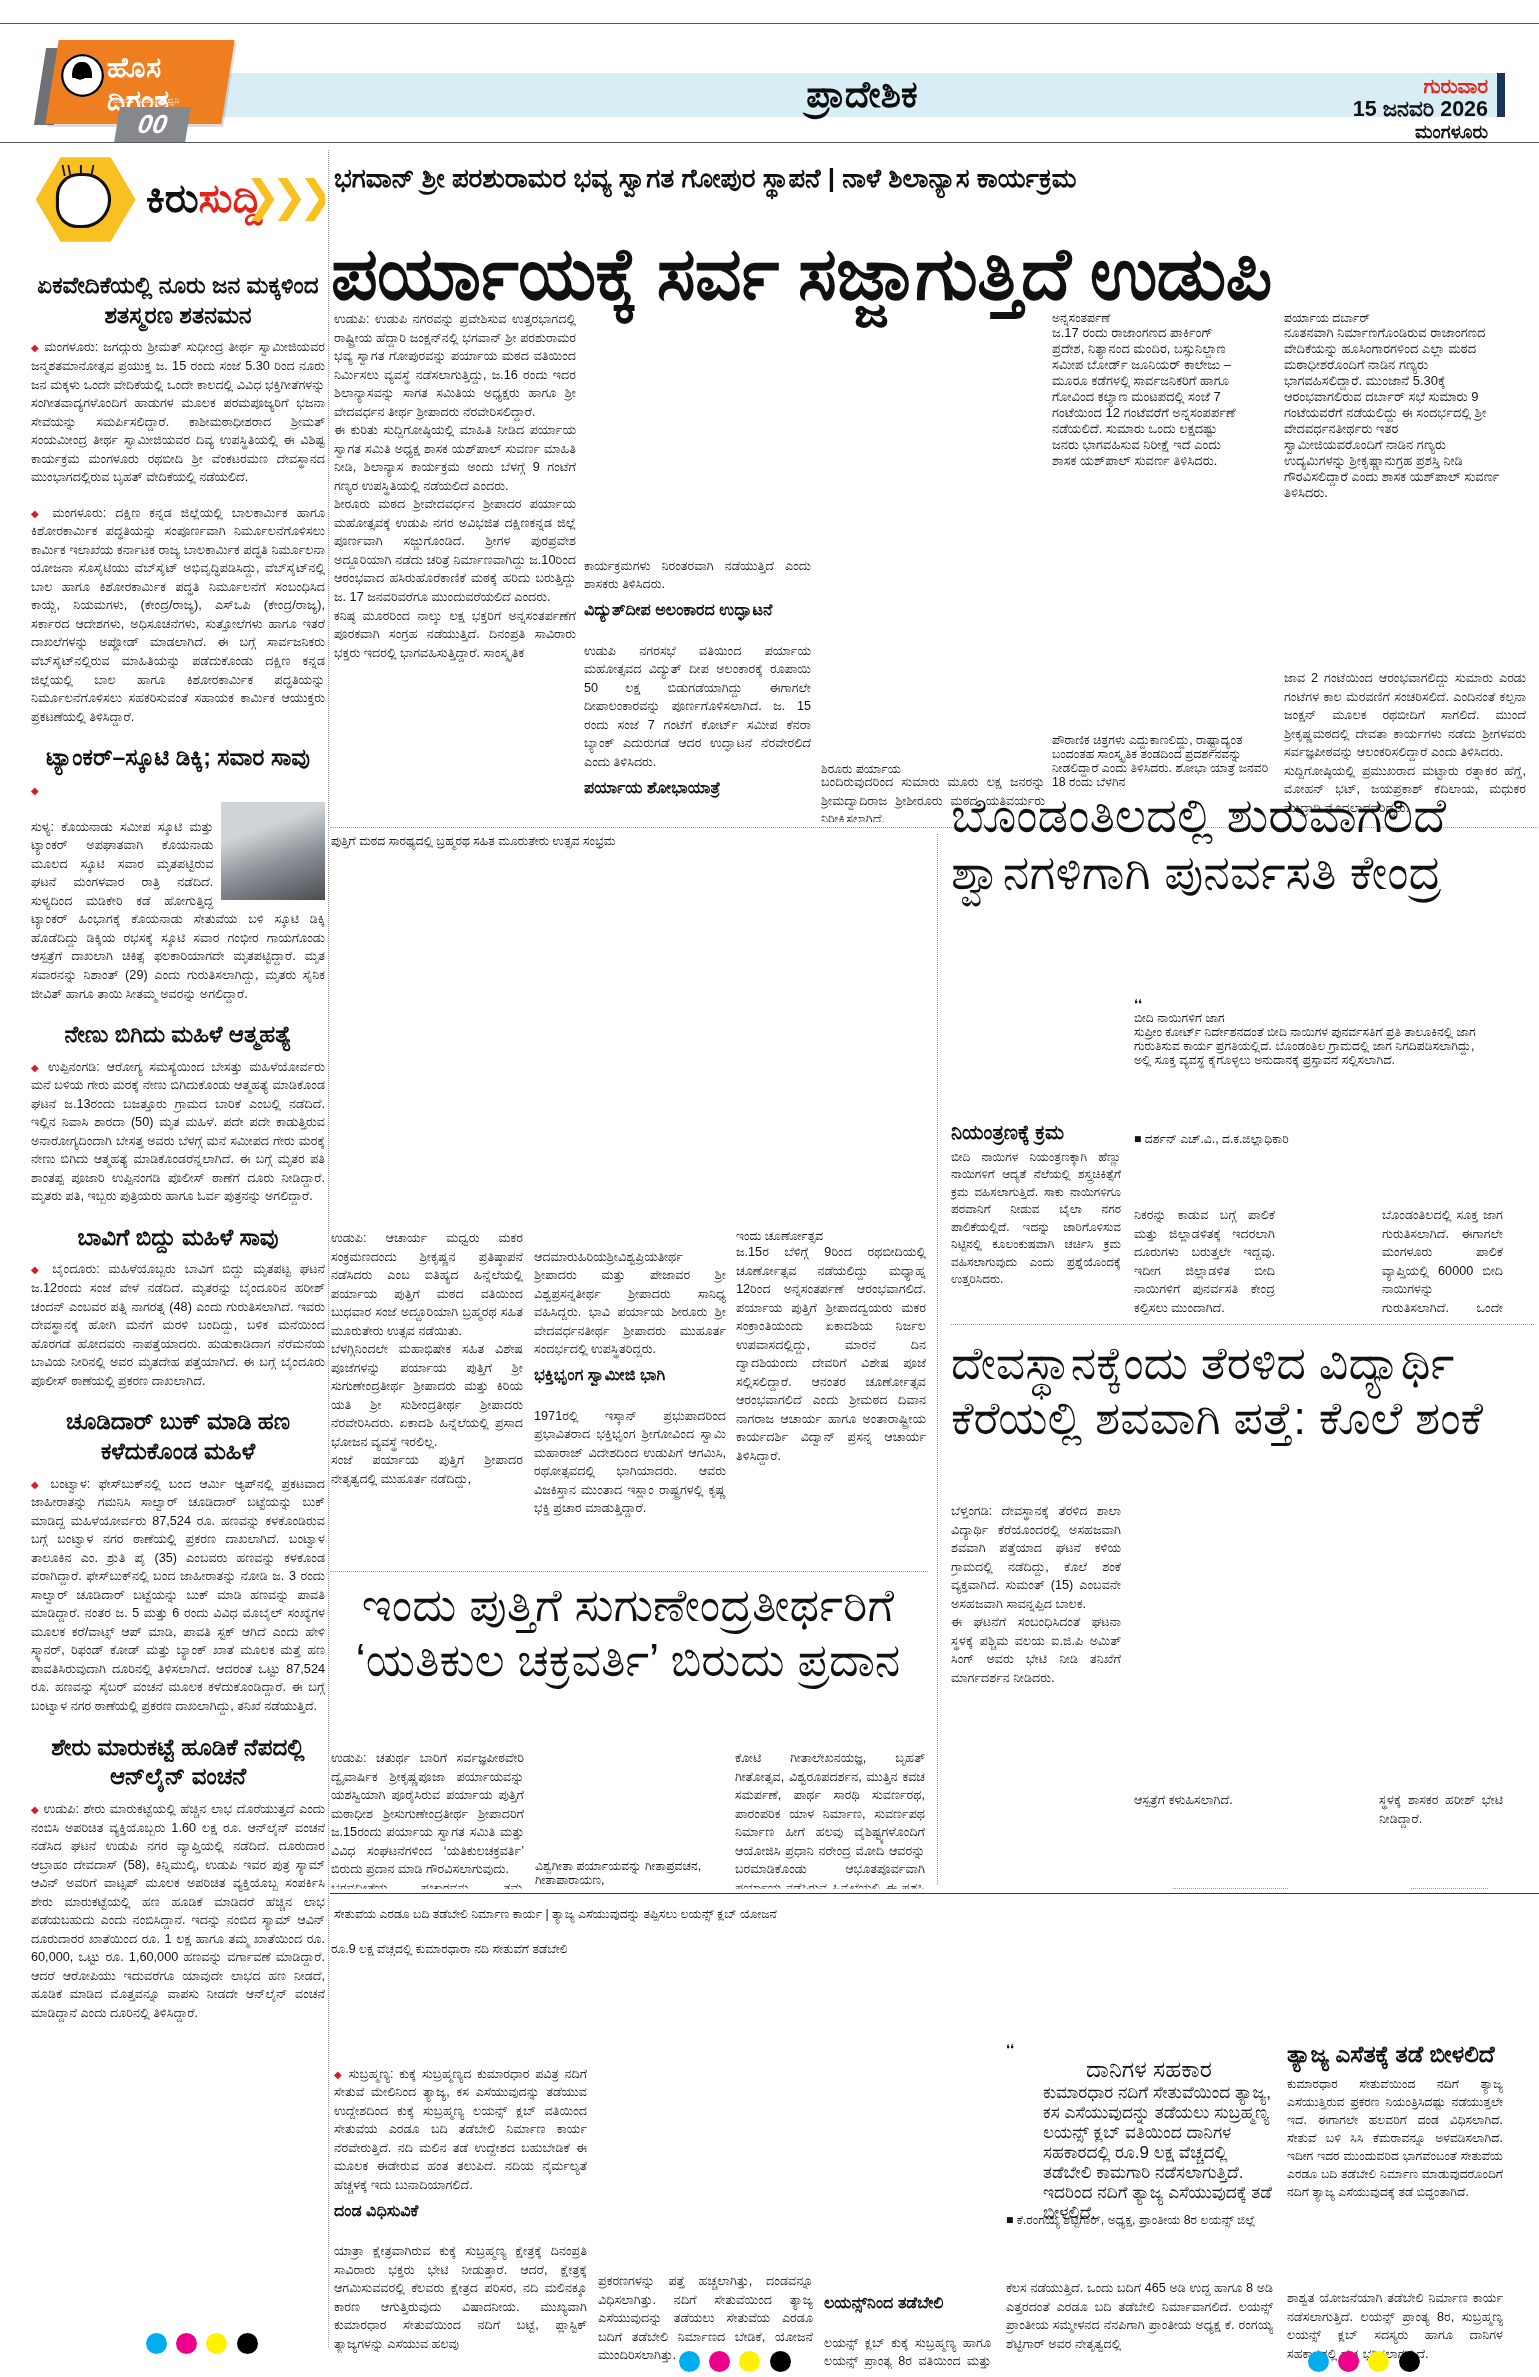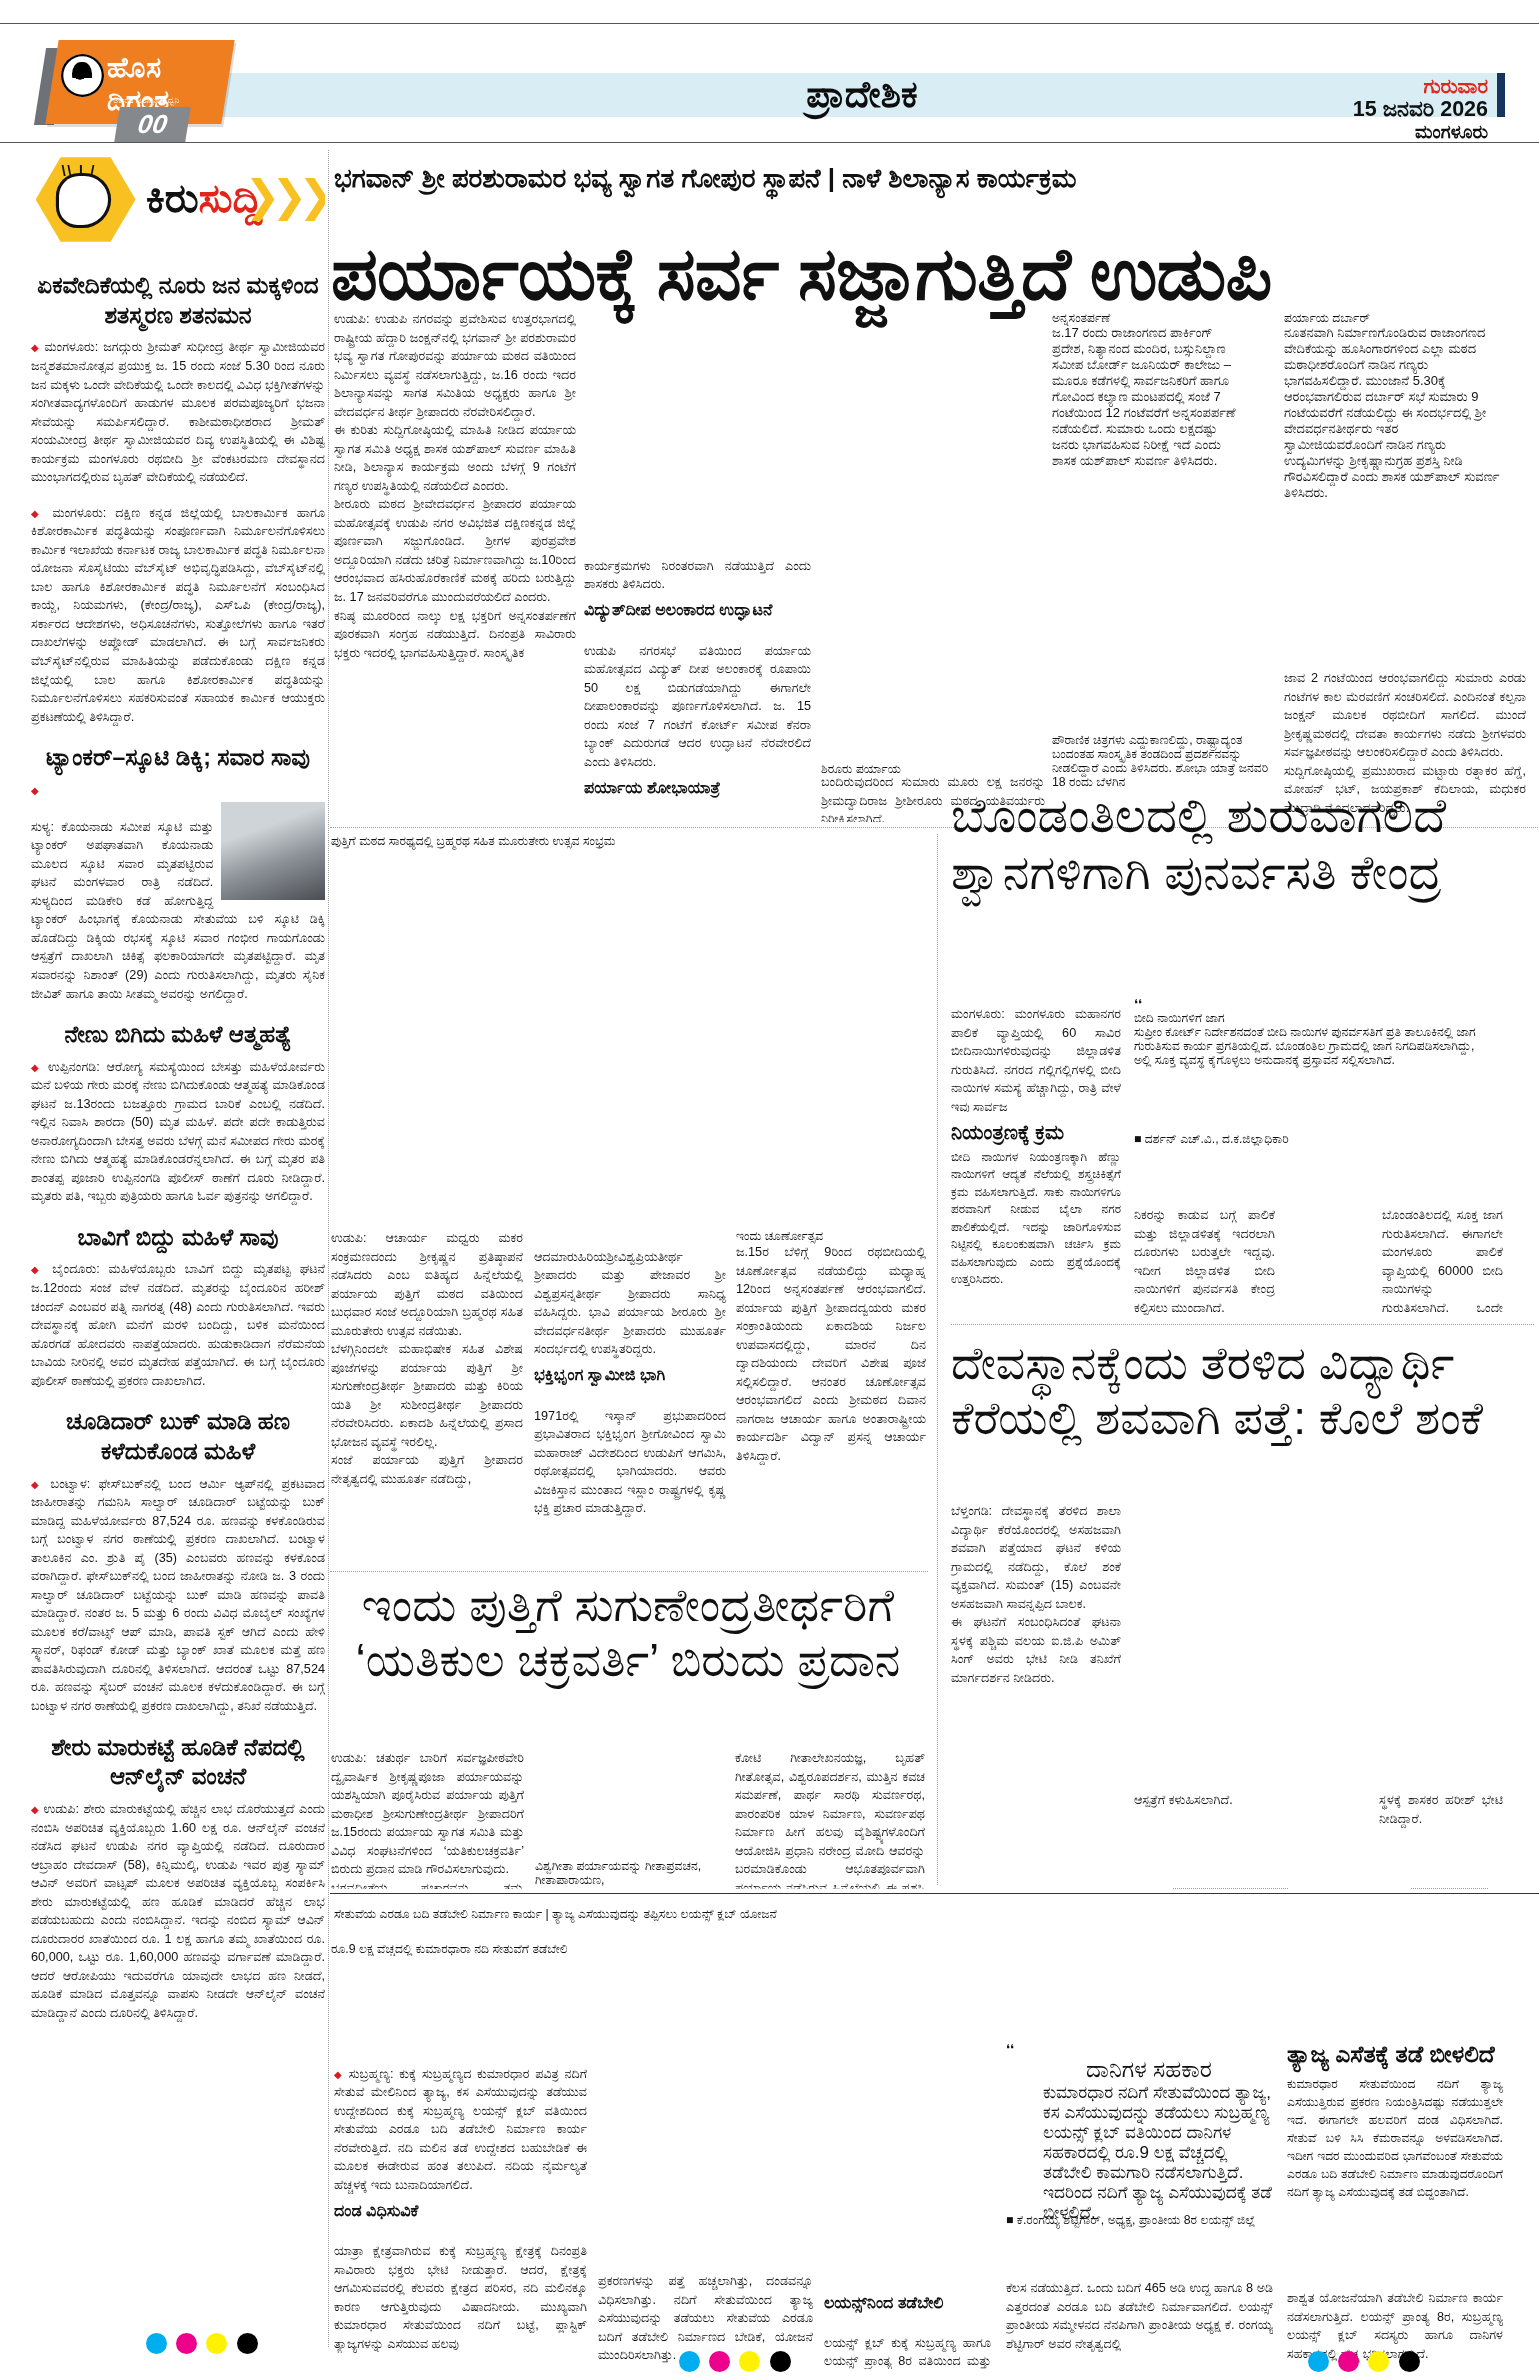--- a/index.html
+++ b/index.html
@@ -263,21 +263,20 @@
     <span>1971ರಲ್ಲಿ ಇಸ್ಕಾನ್ ಪ್ರಭುಪಾದರಿಂದ ಪ್ರಭಾವಿತರಾದ ಭಕ್ತಿಭೃಂಗ ಶ್ರೀಗೋವಿಂದ ಸ್ವಾಮಿ ಮಹಾರಾಜ್ ವಿದೇಶದಿಂದ ಉಡುಪಿಗೆ ಆಗಮಿಸಿ, ರಥೋತ್ಸವದಲ್ಲಿ ಭಾಗಿಯಾದರು. ಆವರು ವಿಜಕಿಸ್ತಾನ ಮುಂತಾದ ಇಸ್ಲಾಂ ರಾಷ್ಟ್ರಗಳಲ್ಲಿ ಕೃಷ್ಣ ಭಕ್ತಿ ಪ್ರಚಾರ ಮಾಡುತ್ತಿದ್ದಾರೆ.</span>
   </div>
   <div class="abs" style="left:736px;top:1229px;width:190px;height:336px;overflow:hidden;">
     <div class="redtitle">ಇಂದು ಚೂರ್ಣೋತ್ಸವ</div>
     <div class="txt" style="height:299px;">ಜ.15ರ ಬೆಳಿಗ್ಗೆ 9ರಿಂದ ರಥಬೀದಿಯಲ್ಲಿ ಚೂರ್ಣೋತ್ಸವ ನಡೆಯಲಿದ್ದು ಮಧ್ಯಾಹ್ನ 12ರಿಂದ ಅನ್ನಸಂತರ್ಪಣೆ ಆರಂಭವಾಗಲಿದೆ. ಪರ್ಯಾಯ ಪುತ್ತಿಗೆ ಶ್ರೀಪಾದದ್ವಯರು ಮಕರ ಸಂಕ್ರಾಂತಿಯಂದು ಏಕಾದಶಿಯ ನಿರ್ಜಲ ಉಪವಾಸದಲ್ಲಿದ್ದು, ಮಾರನೆ ದಿನ ದ್ವಾದಶಿಯಂದು ದೇವರಿಗೆ ವಿಶೇಷ ಪೂಜೆ ಸಲ್ಲಿಸಲಿದ್ದಾರೆ. ಆನಂತರ ಚೂರ್ಣೋತ್ಸವ ಆರಂಭವಾಗಲಿದೆ ಎಂದು ಶ್ರೀಮಠದ ದಿವಾನ ನಾಗರಾಜ ಆಚಾರ್ಯ ಹಾಗೂ ಅಂತಾರಾಷ್ಟ್ರೀಯ ಕಾರ್ಯದರ್ಶಿ ವಿದ್ವಾನ್ ಪ್ರಸನ್ನ ಆಚಾರ್ಯ ತಿಳಿಸಿದ್ದಾರೆ.</div>
   </div>
   <div class="hdot" style="left:330px;top:1571px;width:598px;"></div>
 
   <div class="abs story-head" style="left:951px;top:788px;width:583px;height:157px;font-size:48px;overflow:hidden;">ಬೊಂಡಂತಿಲದಲ್ಲಿ ಶುರುವಾಗಲಿದೆ ಶ್ವಾನಗಳಿಗಾಗಿ ಪುನರ್ವಸತಿ ಕೇಂದ್ರ</div>
 
-  <div class="abs txt" style="left:951px;top:1005px;width:170px;height:107px;">ಮಂಗಳೂರು: ಮಂಗಳೂರು ಮಹಾನಗರ ಪಾಲಿಕೆ ವ್ಯಾಪ್ತಿಯಲ್ಲಿ 60 ಸಾವಿರ ಬೀದಿನಾಯಿಗಳಿರುವುದನ್ನು ಜಿಲ್ಲಾಡಳಿತ ಗುರುತಿಸಿದೆ. ನಗರದ ಗಲ್ಲಿಗಲ್ಲಿಗಳಲ್ಲಿ ಬೀದಿ ನಾಯಿಗಳ ಸಮಸ್ಯೆ ಹೆಚ್ಚಾಗಿದ್ದು, ರಾತ್ರಿ ವೇಳೆ ಇವು ಸಾರ್ವಜ</div>
 
   <div class="abs qbox" style="left:1134px;top:997px;width:342px;height:196px;">
     <div class="qicon"><span class="q1">❛</span><span class="q2">❛</span></div>
     <div class="qtitle">ಬೀದಿ ನಾಯಿಗಳಿಗೆ ಜಾಗ</div>
     <div class="qbody" style="height:107px;">ಸುಪ್ರೀಂ ಕೋರ್ಟ್ ನಿರ್ದೇಶನದಂತೆ ಬೀದಿ ನಾಯಿಗಳ ಪುನರ್ವಸತಿಗೆ ಪ್ರತಿ ತಾಲೂಕಿನಲ್ಲಿ ಜಾಗ ಗುರುತಿಸುವ ಕಾರ್ಯ ಪ್ರಗತಿಯಲ್ಲಿದೆ. ಬೊಂಡಂತಿಲ ಗ್ರಾಮದಲ್ಲಿ ಜಾಗ ನಿಗದಿಪಡಿಸಲಾಗಿದ್ದು, ಅಲ್ಲಿ ಸೂಕ್ತ ವ್ಯವಸ್ಥೆ ಕೈಗೊಳ್ಳಲು ಅನುದಾನಕ್ಕೆ ಪ್ರಸ್ತಾವನೆ ಸಲ್ಲಿಸಲಾಗಿದೆ.</div>
     <div class="qattr"><span class="sq">■ </span><span>ದರ್ಶನ್ ಎಚ್.ವಿ., ದ.ಕ.ಜಿಲ್ಲಾಧಿಕಾರಿ</span></div>
     <div class="graybar"></div>
   </div>
 
   <div class="abs pinkbox" style="left:951px;top:1121px;width:170px;height:196px;overflow:hidden;">

